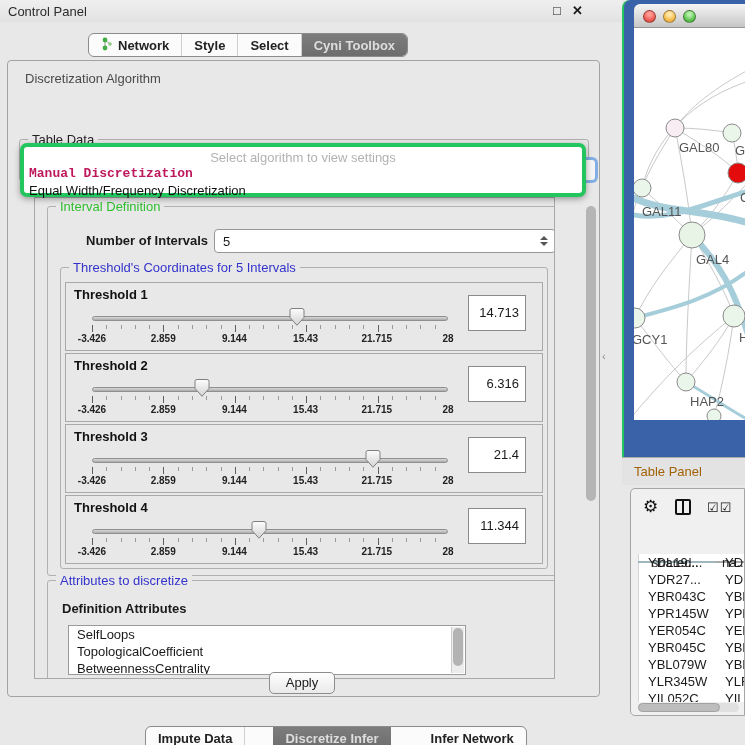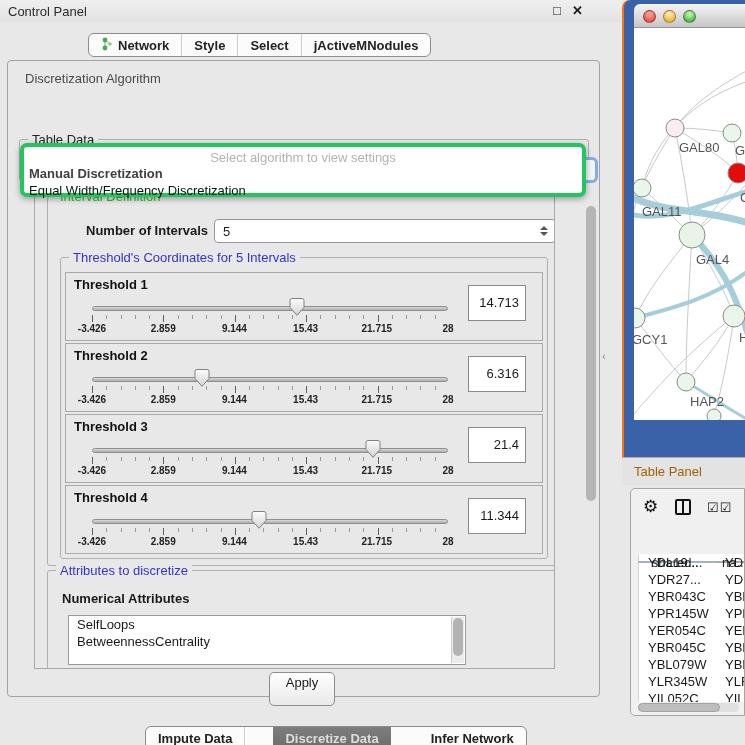--- a/index.html
+++ b/index.html
@@ -30,25 +30,25 @@
   .gtitle.plain { color:#4a4a4a; }
 
   .combo { position:absolute; background:#fff; border:1px solid #979797; border-radius:4px; display:flex; align-items:center; padding:0 20px 0 8px; }
   .spinner { position:absolute; right:7px; top:50%; transform:translateY(-50%); display:flex; flex-direction:column; gap:2px; }
   .spinner i { display:block; width:0; height:0; border-left:4px solid transparent; border-right:4px solid transparent; }
   .spinner .up { border-bottom:4px solid #555; }
   .spinner .dn { border-top:4px solid #555; }
 
   .popup { left:12px; top:82px; width:566px; height:54px; background:#fff; border:4px solid #22c55e; border-radius:7px; box-shadow:0 2px 6px rgba(0,0,0,.35); z-index:5; }
   .popup .ph { position:absolute; left:0; right:0; top:3px; text-align:center; color:#b2b2b2; }
-  .popup .op1 { position:absolute; left:5px; top:19px; font-weight:bold; color:#404040; }
+  .popup .op1 { position:absolute; left:5px; top:19px; font-weight:bold; color:#be185d;font-family:Liberation Mono, monospace; }
   .popup .op2 { position:absolute; left:5px; top:36px; color:#111; }
   .focus-ring { left:566px; top:96px; width:24px; height:26px; background:#f4f4f4; border:3px solid #82aee3; border-left:none; border-radius:0 6px 6px 0; z-index:1; }
 
-  .scrollpanel { left:26px; top:126px; width:521px; height:482px; border:1px solid #a8a8a8; overflow:hidden; background:#e8e8e8; }
+  .scrollpanel { left:26px; top:136px; width:521px; height:482px; border:1px solid #a8a8a8; overflow:hidden; background:#e8e8e8; }
   .vscroll { left:577px; top:126px; width:12px; height:482px; background:#e8e8e8; }
   .vscroll .thumbv { position:absolute; left:1px; width:10px; border-radius:5px; background:#b5b5b5; }
   .listscroll { position:absolute; right:1px; top:1px; width:13px; bottom:1px; background:#ececec; border-left:1px solid #ccc; }
   .listscroll .thumbv { position:absolute; left:1px; width:10px; border-radius:5px; background:#b3b3b3; }
 
   .tpanel { position:absolute; border:1px solid #a9a9a9; background:#e8e8e8; }
   .tpanel .tlabel { position:absolute; left:8px; top:4px; font-weight:bold; color:#111; }
   .slider { position:absolute; left:26px; top:24px; width:356px; height:42px; }
   .track { position:absolute; left:0; top:9px; width:100%; height:5px; background:linear-gradient(#d9d9d9,#ababab); border:1px solid #8f8f8f; border-radius:3px; }
   .ticks { position:absolute; left:0; top:18px; width:calc(100% + 1px); height:7px;
@@ -58,26 +58,26 @@
     background-size:100% 7px,100% 4px; background-repeat:no-repeat; }
   .ticklabels { position:absolute; left:0; top:26px; width:100%; height:14px; }
   .ticklabels span { position:absolute; transform:translateX(-50%); font-size:10px; font-weight:bold; color:#222; white-space:nowrap; }
   .thumb { position:absolute; top:0; margin-left:-8px; }
   .valuebox { position:absolute; left:402px; top:12px; width:58px; height:36px; background:#fff; border:1px solid #8a8a8a; text-align:right; line-height:34px; padding-right:6px; }
 
   .numlist { position:absolute; left:20px; top:44px; width:398px; height:50px; background:#fff; border:1px solid #9a9a9a; overflow:hidden; }
   .numlist .li { height:17px; line-height:17px; padding-left:8px; }
 
   .btn { background:linear-gradient(#ffffff,#e9e9e9); border:1px solid #8d8d8d; border-radius:5px; text-align:center; }
-  .apply { left:261px; top:611px; width:66px; height:34px; line-height:20px; }
+  .apply { left:261px; top:611px; width:66px; height:22px; line-height:20px; }
 
   .splitter-arrow { left:602px; top:350px; color:#8a8a8a; font-size:11px; }
 
   
-  .netwin { left:622px; top:0; width:123px; height:457px; background:#3a62a8; border-left:2px solid #f97316; border-radius:8px 0 0 0; }
+  .netwin { left:622px; top:0; width:123px; height:457px; background:#3a62a8; border-left:2px solid #22c55e; border-radius:8px 0 0 0; }
   .net-titlebar { position:absolute; left:10px; top:4px; width:113px; height:24px; background:linear-gradient(#f5f5f5,#c6c6c6); border-bottom:1px solid #989898; border-radius:6px 0 0 0; }
   .light { position:absolute; top:6px; width:13px; height:13px; border-radius:50%; border:1px solid rgba(0,0,0,.35); }
   .light.red { left:9px; background:radial-gradient(circle at 50% 30%, #ff9a93 0 18%, #ed5f57 60%, #c93a32 100%); }
   .light.yellow { left:29px; background:radial-gradient(circle at 50% 30%, #ffe5a8 0 18%, #f6be4f 60%, #d89a28 100%); }
   .light.green { left:49px; background:radial-gradient(circle at 50% 30%, #b4eda5 0 18%, #62c554 60%, #3f9e33 100%); }
   .net-canvas { position:absolute; left:10px; top:28px; width:113px; height:392px; background:#fff; overflow:hidden; }
 
   
   .tp-header { left:622px; top:457px; width:123px; height:28px; background:#e3e3e3; border-top:1px solid #adadad; }
   .tp-header span { position:absolute; left:12px; top:6px; color:#a16207; }
@@ -130,22 +130,22 @@
       </svg>
     </span>
     <span>Network</span>
   </div>
   <div class="tab">
       <span>Style</span>
     </div>
   <div class="tab">
       <span>Select</span>
     </div>
-  <div class="tab">
-      <span>jActiveMNodules</span>
+  <div class="tab sel">
+      <span>Cyni Toolbox</span>
     </div>
 </div>
 
 <div class="abs outer-panel">
 
   <span class="abs" style="left:17px; top:10px; color:#4a4a4a;">Discretization Algorithm</span>
   <div class="abs focus-ring"></div>
 
   <div class="abs popup">
     <div class="ph">Select algorithm to view settings</div>
@@ -258,44 +258,45 @@
               <span style="left:100%">28</span>
             </div>
           </div>
           <div class="valuebox">11.344</div>
         </div>
       </div>
     </div>
 
     <div class="group" style="left:12px; top:382px; width:524px; height:118px;">
       <span class="gtitle blue">Attributes to discretize</span>
-      <span class="abs" style="left:14px; top:20px; font-weight:bold;">Numerical Attributes</span>
+      <span class="abs" style="left:14px; top:20px; font-weight:bold;">Definition Attributes</span>
       <div class="numlist">
         <div class="li">SelfLoops</div>
+        <div class="li">TopologicalCoefficient</div>
         <div class="li">BetweennessCentrality</div>
         <div class="listscroll">
             <div class="thumbv" style="top:1px; height:38px;"></div>
           </div>
       </div>
     </div>
   </div>
 
   <div class="abs vscroll">
     <div class="thumbv" style="top:19px; height:295px;"></div>
   </div>
 
   <div class="abs btn apply">Apply</div>
 </div>
 
 <div class="abs tabbar bottom-tabs">
   <div class="tab">
       <span>Impute Data</span>
     </div>
   <div class="tab sel">
-      <span>Discretize Data</span>
+      <span>Discretize Infer</span>
     </div>
   <div class="tab">
       <span>Infer Network</span>
     </div>
 </div>
 
 <span class="abs splitter-arrow">‹</span>
 
 <div class="abs netwin">
   <div class="net-titlebar">

